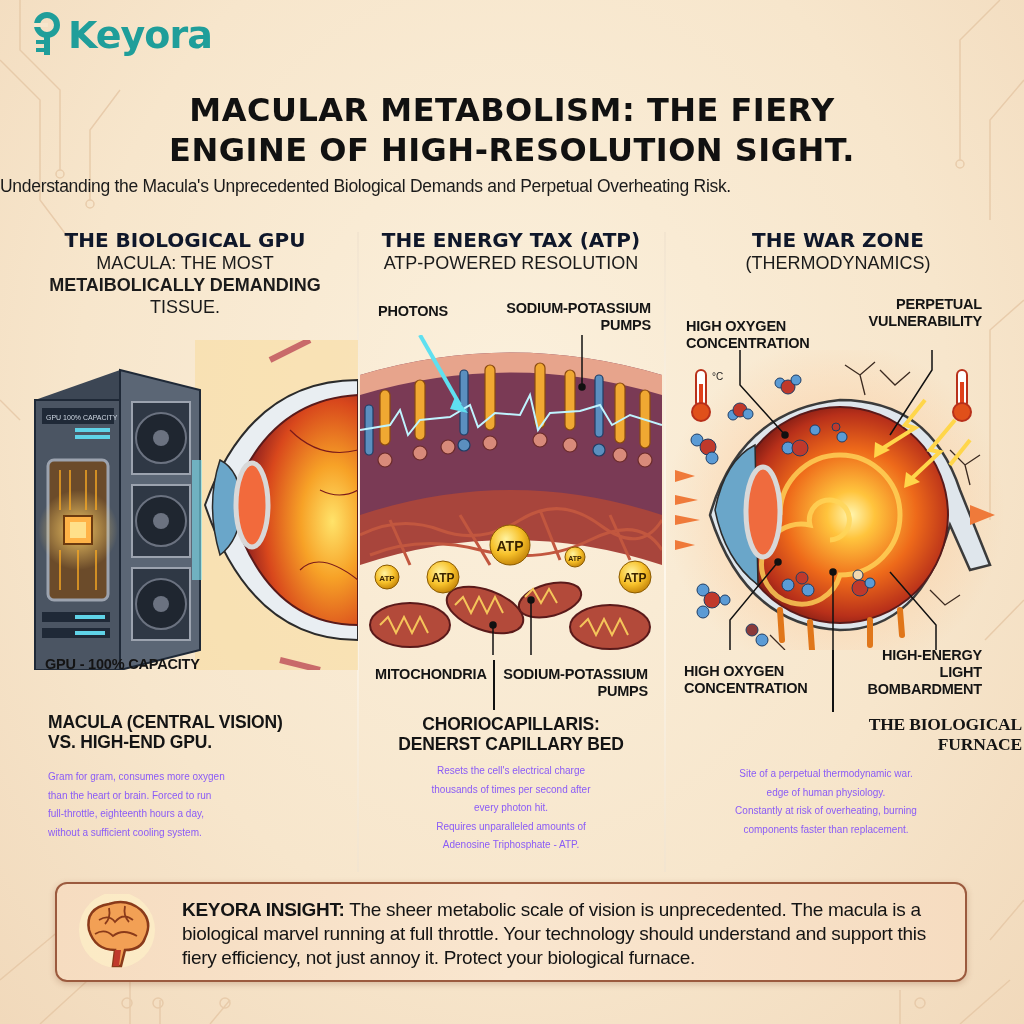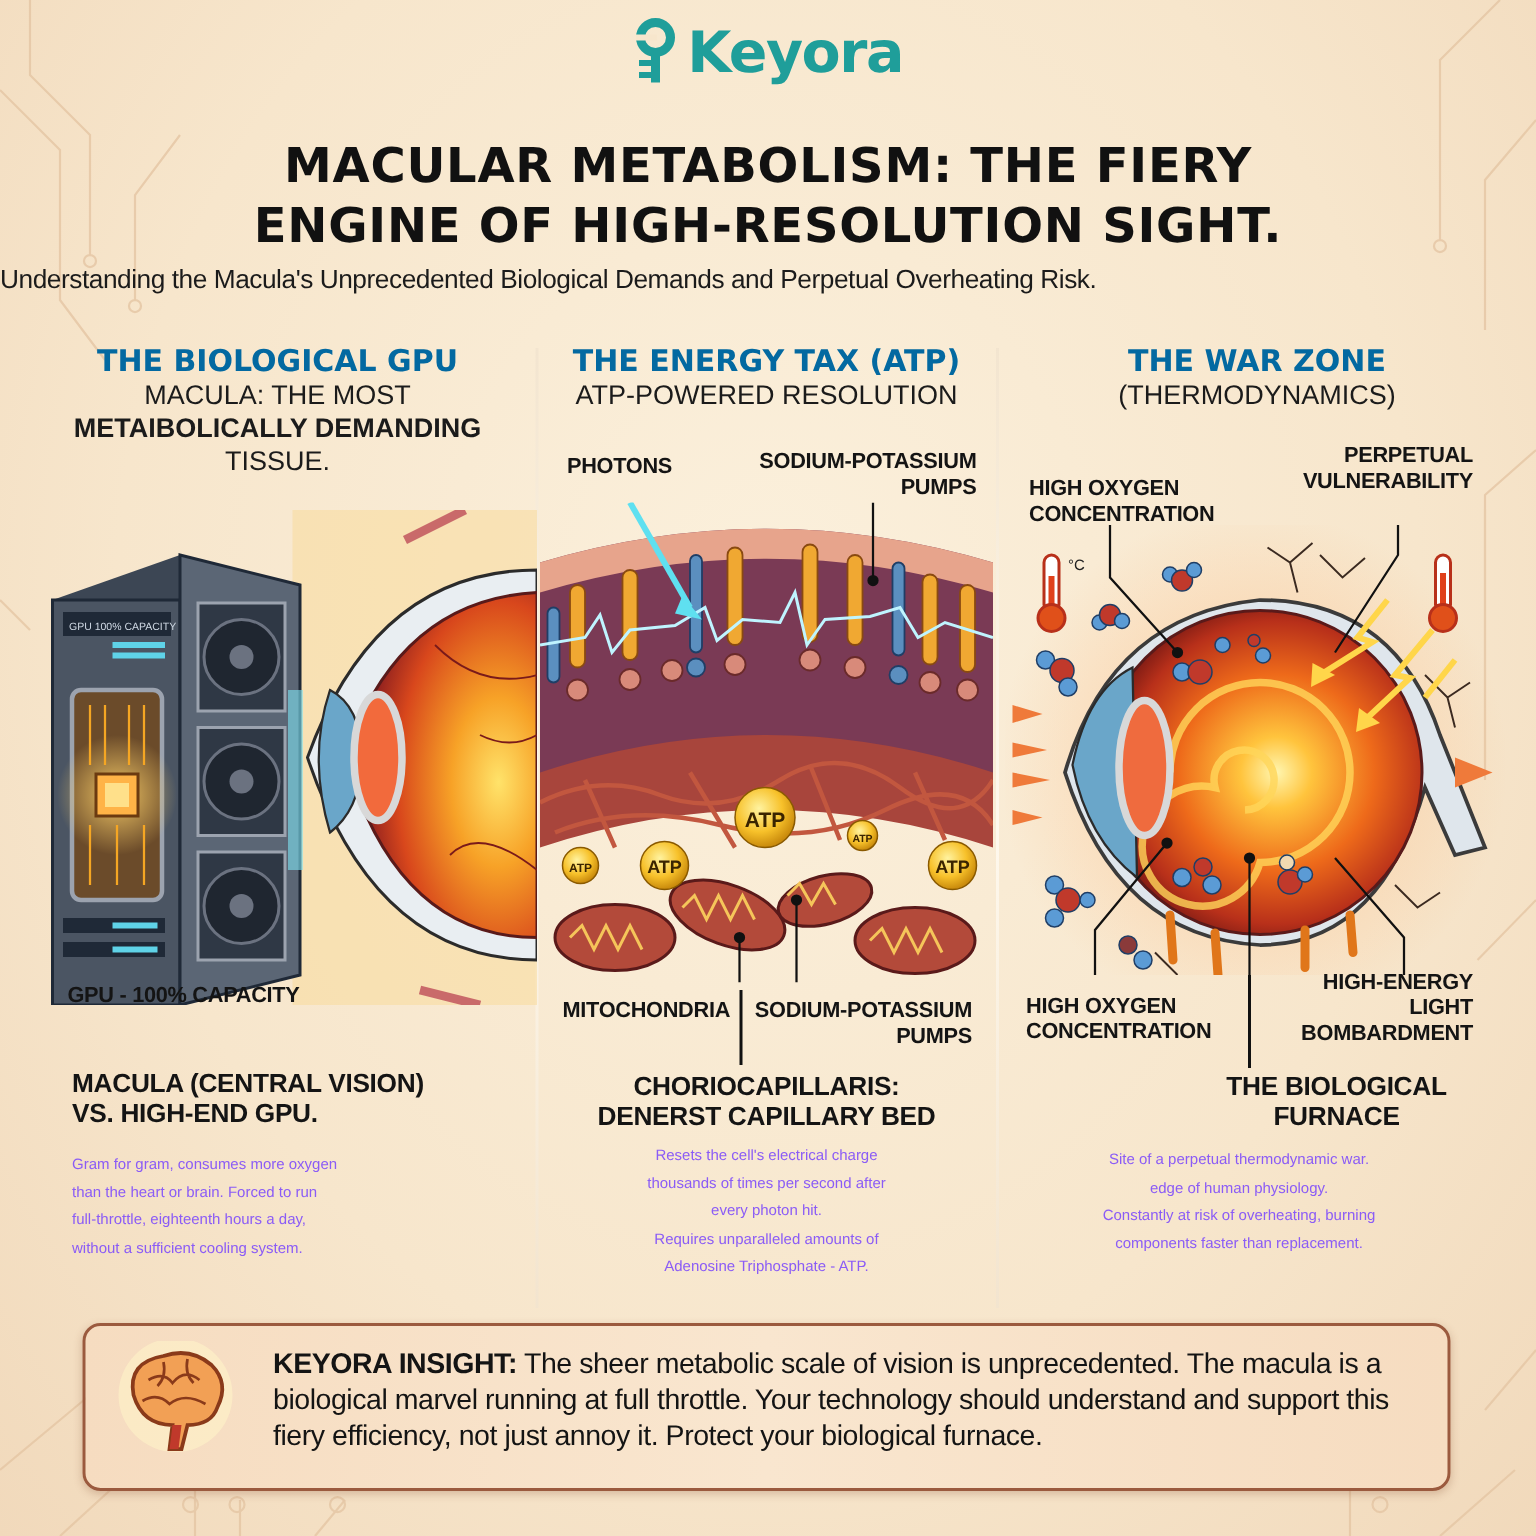--- a/index.html
+++ b/index.html
@@ -6,42 +6,42 @@
   html, body { width: 1024px; height: 1024px; overflow: hidden; }
   body {
     font-family: "Liberation Sans", sans-serif;
     background: radial-gradient(ellipse at 50% 40%, #fbf0dc 0%, #f7e6cc 60%, #f1d9bb 100%);
     color: #141414;
     position: relative;
   }
   .circuit { position: absolute; inset: 0; pointer-events: none; }
   .logo {
     position: absolute; top: 12px; left: 0; width: 1024px;
-    display: flex; justify-content: center; align-items: center; gap: 2px;
+    display: flex; justify-content: flex-start; align-items: center; gap: 2px; padding-left: 32px;
   }
   .logo-word { font-family: "DejaVu Sans", sans-serif; font-weight: bold; font-size: 38px; color: #1f9e9a; letter-spacing: -1px; }
   .title {
     position: absolute; top: 90px; left: 0; width: 1024px; text-align: center;
     font-family: "DejaVu Sans", sans-serif; font-weight: bold; font-size: 32px; line-height: 40px; color: #111;
     letter-spacing: 0.5px;
   }
   .subtitle {
     position: absolute; top: 176px; left: 0; width: 1024px; text-align: left;
     font-family: "Liberation Sans", sans-serif; font-size: 17.5px; color: #1b1b1b; letter-spacing: -0.3px;
   }
   .col { position: absolute; top: 228px; }
-  .col-head { text-align: center; font-family: "DejaVu Sans", sans-serif; font-weight: bold; font-size: 20px; color: #0369a1; line-height: 24px; }
+  .col-head { text-align: center; font-family: "DejaVu Sans", sans-serif; font-weight: bold; font-size: 20px; color: #0f172a; line-height: 24px; }
   .col-sub { text-align: center; font-size: 18px; line-height: 22px; color: #1b1b1b; }
   .col-sub b { font-weight: bold; }
   .lbl { position: absolute; font-family: "Liberation Sans", sans-serif; font-weight: bold; font-size: 14.5px; line-height: 17px; color: #141414; letter-spacing: -0.2px; }
   .lbl.big { font-size: 17.5px; line-height: 20px; }
   .body-text { position: absolute; font-size: 10px; line-height: 18.5px; color: #8b5cf6; }
   .divider { position: absolute; top: 232px; width: 2px; height: 640px; background: linear-gradient(#f2e4cf, #fffaf0, #f2e4cf); opacity: .9; }
   .insight {
-    position: absolute; left: 55px; top: 882px; width: 912px; height: 112px;
+    position: absolute; left: 55px; top: 882px; width: 912px; height: 100px;
     border: 2px solid #9b5a3e; border-radius: 12px;
     background: linear-gradient(90deg, #f6dcc0 0%, #f9e6cf 50%, #f6dcc0 100%);
     box-shadow: 0 2px 6px rgba(120,60,30,0.25);
   }
   .insight-text {
     position: absolute; left: 125px; top: 14px; width: 780px;
     font-size: 19px; line-height: 24px; color: #141414; letter-spacing: -0.3px;
   }
   .insight-text b { font-weight: bold; }
   .illus { position: absolute; }
@@ -436,21 +436,21 @@
 <div class="lbl" style="left:684px; top:663px;">
   <div>HIGH OXYGEN</div>
   <div>CONCENTRATION</div>
 </div>
 <div style="position:absolute; left:832px; top:650px; width:2px; height:62px; background:#111;"></div>
 <div class="lbl" style="left:850px; top:647px; width:132px; text-align:right;">
   <div>HIGH-ENERGY</div>
   <div>LIGHT</div>
   <div>BOMBARDMENT</div>
 </div>
-<div class="lbl big" style="left:800px; top:714px; width:182px; text-align:center;">
+<div class="lbl big" style="left:840px; top:714px; width:182px; text-align:right;font-family:Liberation Serif, serif;">
   <div>THE BIOLOGICAL</div>
   <div>FURNACE</div>
 </div>
 <div class="body-text" style="left:670px; top:765px; width:312px; text-align:center;">
   <div>Site of a perpetual thermodynamic war.</div>
   <div>edge of human physiology.</div>
   <div>Constantly at risk of overheating, burning</div>
   <div>components faster than replacement.</div>
 </div>
 

